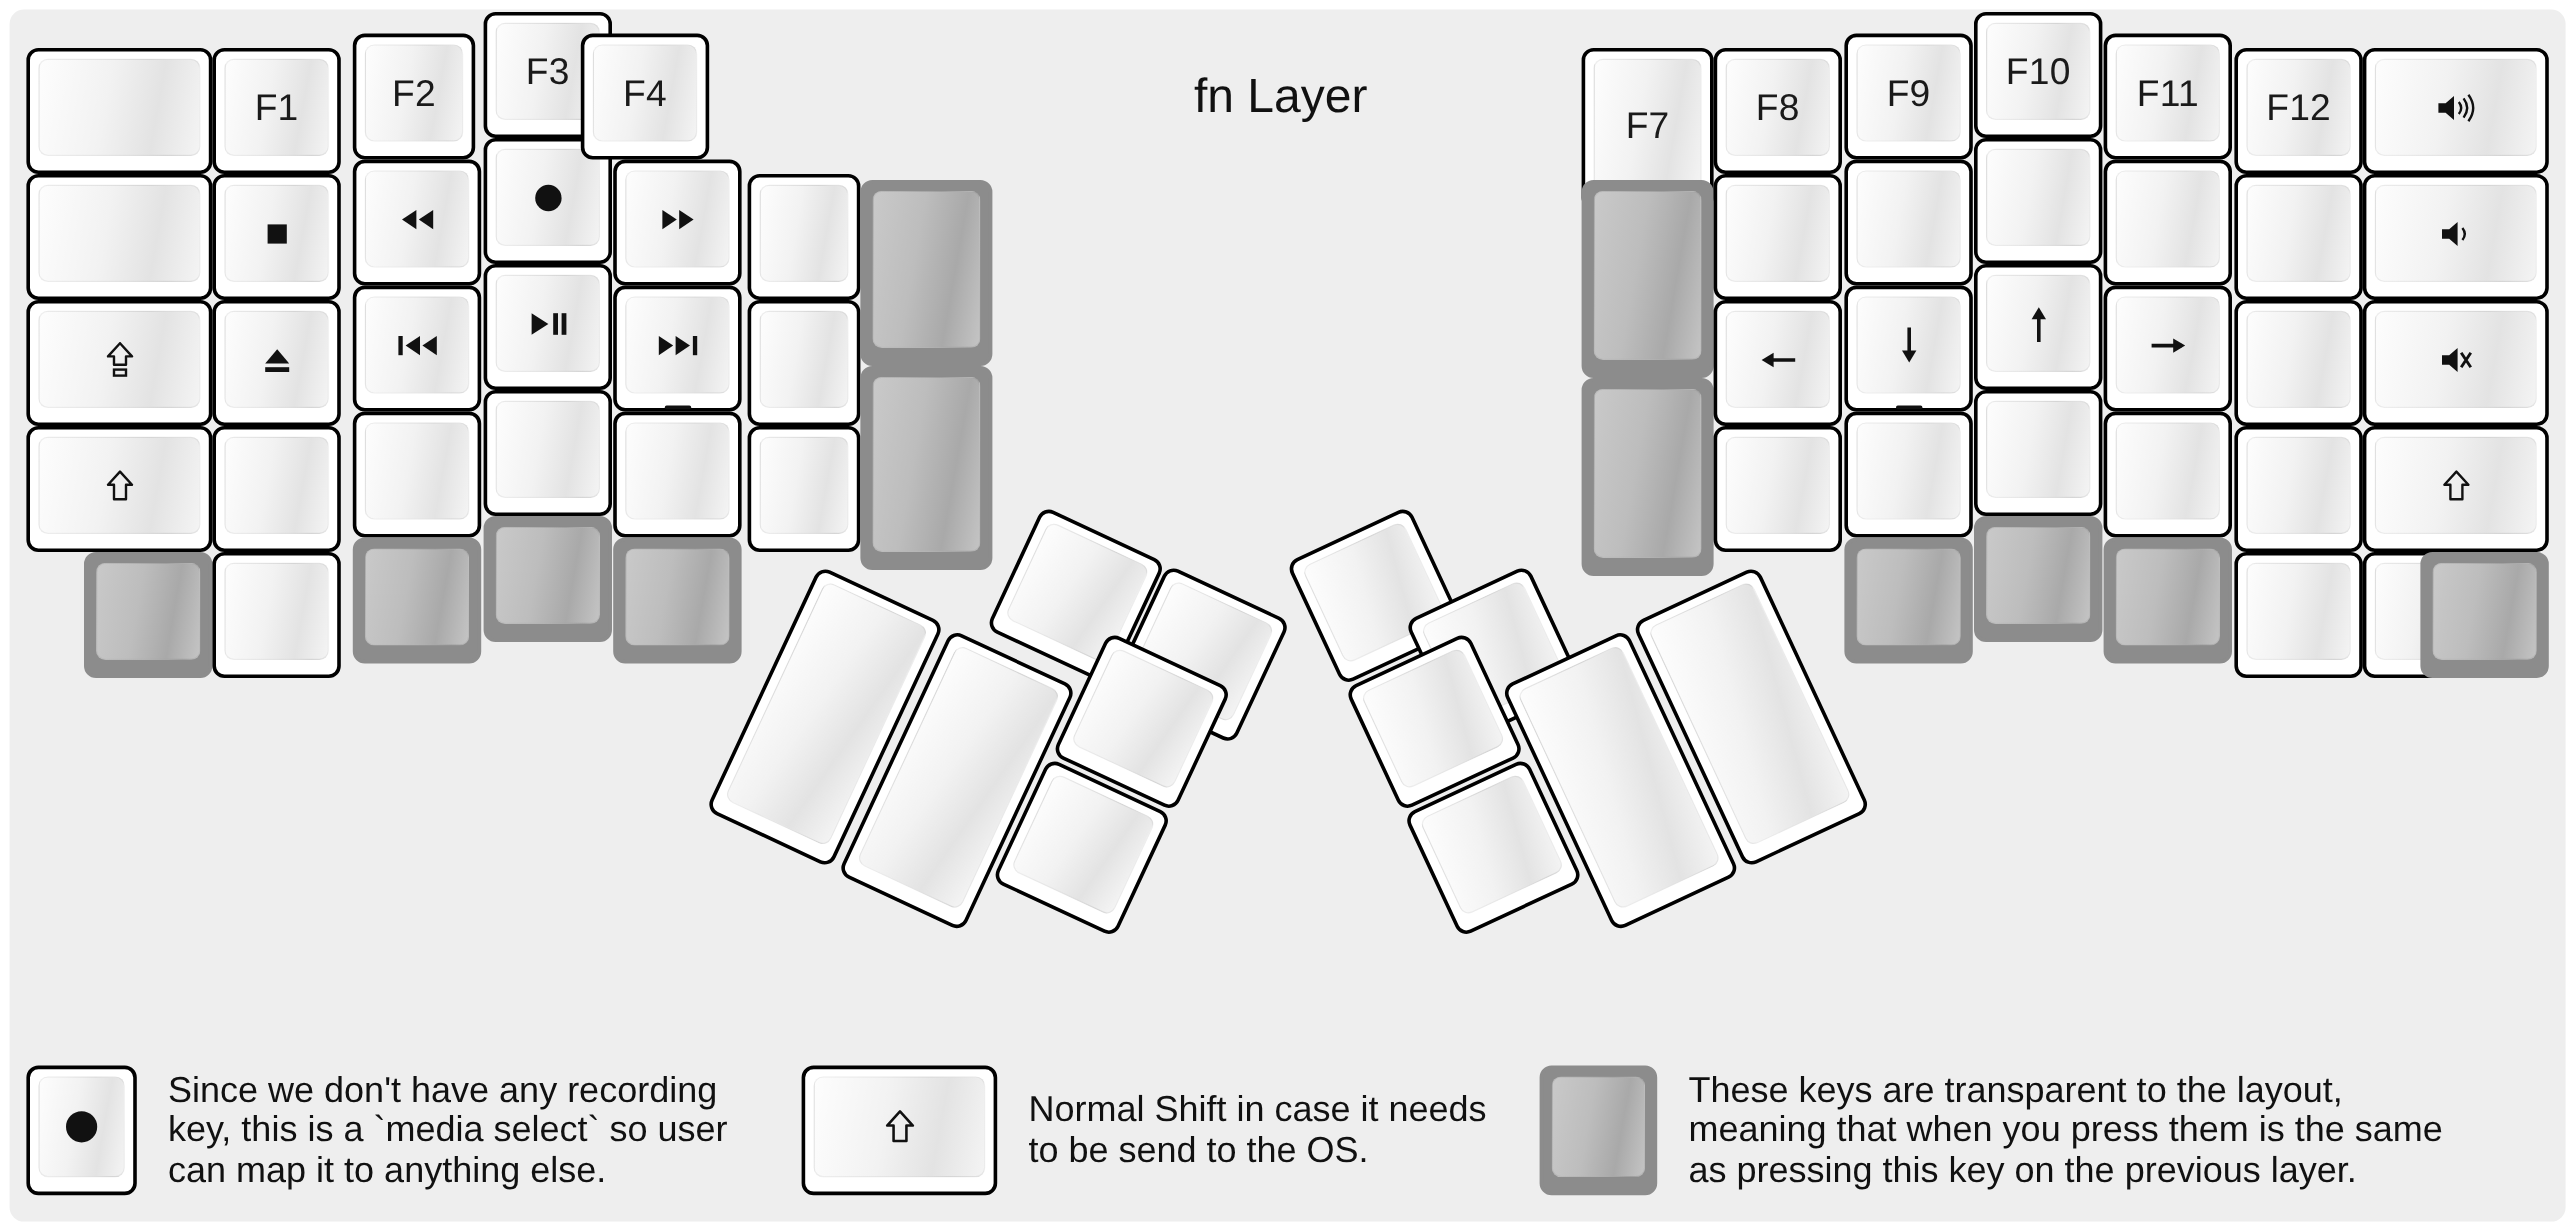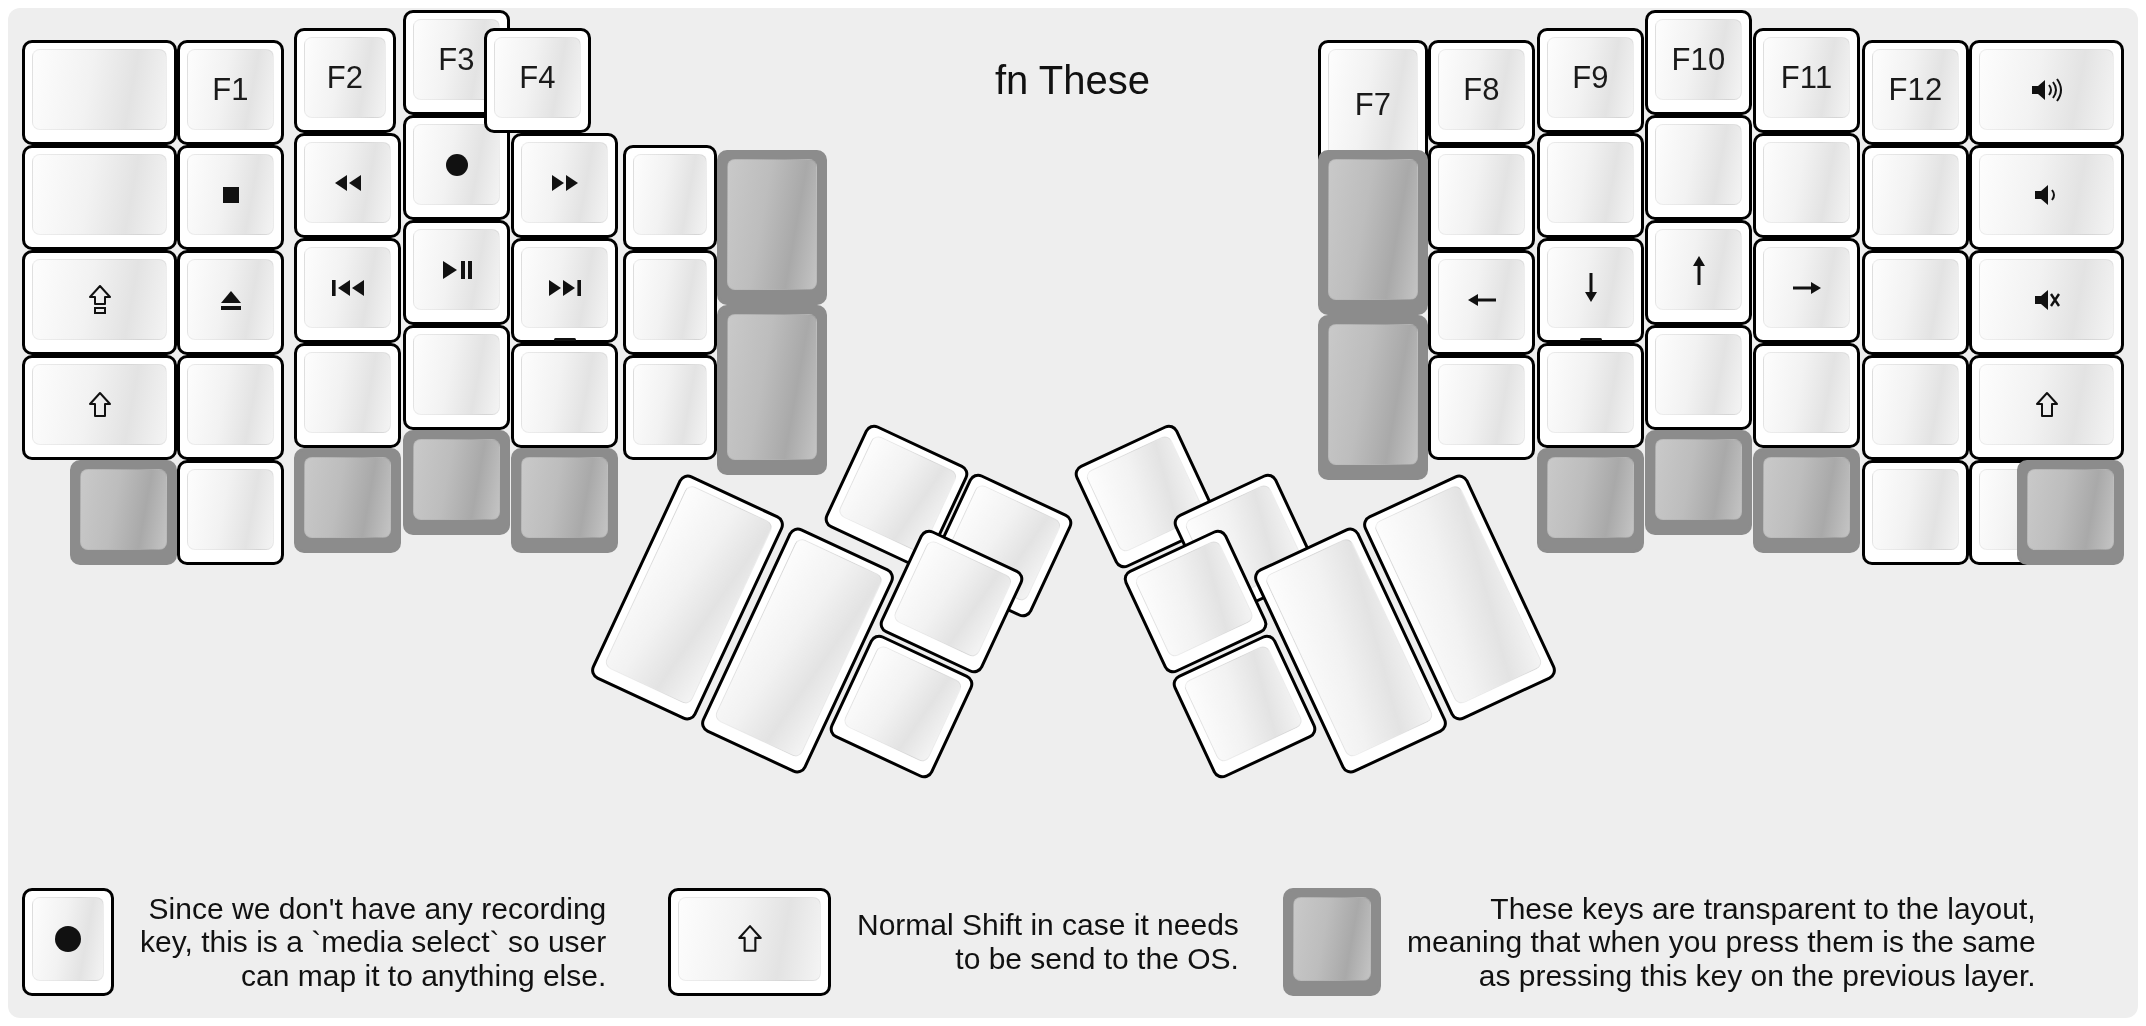--- a/index.html
+++ b/index.html
@@ -69,21 +69,21 @@
   
   .title{
     position:absolute;
     font-size:40px;
     color:#111;
     white-space:nowrap;
     user-select:none;
   }
 
   
-  .legend-row{position:absolute;left:0;top:888px;width:2146px;height:130px;text-align:right;}
+  .legend-row{position:absolute;left:0;top:888px;width:2146px;height:130px;}
   .legend-item{position:absolute;display:flex;align-items:center;}
   .legend-key{
     position:relative;
     box-sizing:border-box;
     border:3px solid #000;
     border-radius:10px;
     background:#fff;
     flex:0 0 auto;
   }
   .legend-key .cap{
@@ -108,21 +108,21 @@
   svg{display:block;}
 </style>
 </head>
 <body>
 
 <div id="root">
   <div class="panel"></div>
 
   <div class="kb-area">
 
-    <div class="title" style="left:995px;top:58px;">fn These</div>
+    <div class="title" style="left:995px;top:58px;">fn Layer</div>
 
     <div class="key" style="left:22px;top:40px;width:155px;height:105px;">
       <div class="cap"></div>
     </div>
     <div class="key" style="left:22px;top:145px;width:155px;height:105px;">
       <div class="cap"></div>
     </div>
     <div class="key" style="left:22px;top:250px;width:155px;height:105px;">
       <div class="cap">
         <span class="glyph">

